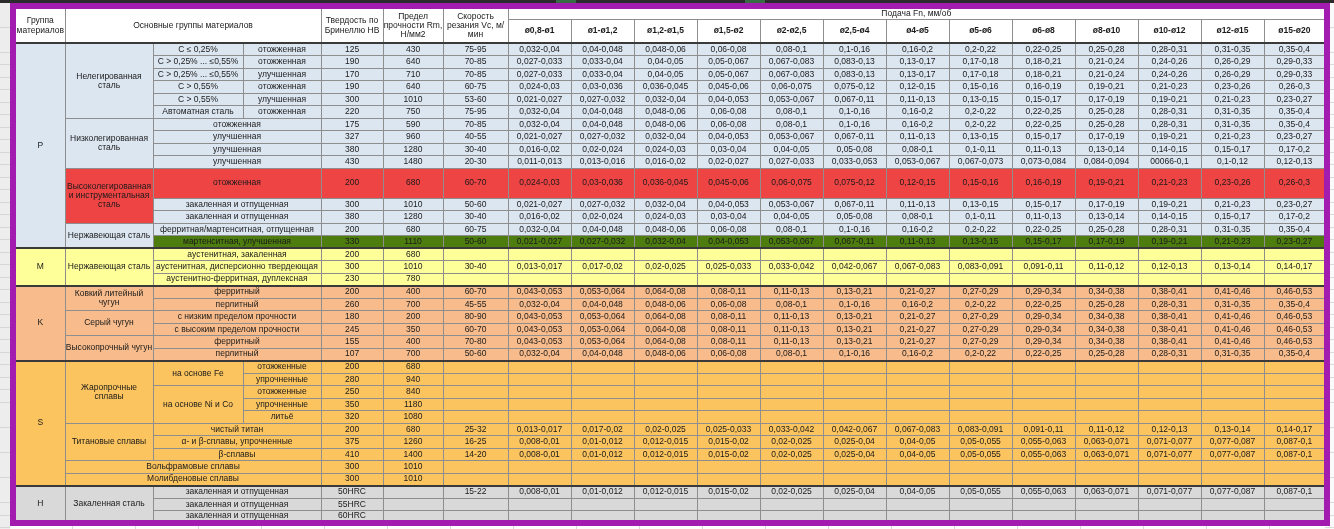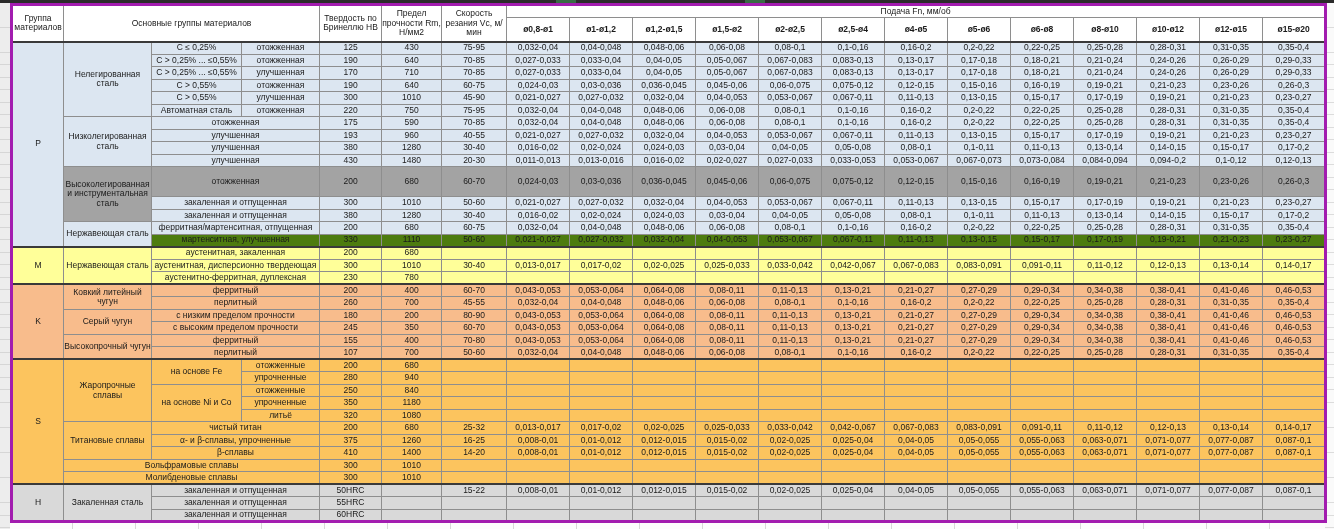--- a/index.html
+++ b/index.html
@@ -8,21 +8,21 @@
   .top-strip{position:absolute;left:0;top:0;width:1334px;height:3px;background:#2b2b2b;}
   .green-seg{position:absolute;top:0;height:3px;background:#376b44;}
   .left-gutter{position:absolute;left:0;top:3px;width:10px;height:526px;background:#ededed;
       border-right:1px solid #9a9a9a;
       background-image:repeating-linear-gradient(to bottom,#ededed 0px,#ededed 11.5px,#d6d6d6 11.5px,#d6d6d6 12.5px);}
   .right-gutter{position:absolute;left:1325px;top:3px;width:9px;height:526px;background:#fafafa;
       background-image:repeating-linear-gradient(to bottom,#fafafa 0px,#fafafa 11.5px,#dcdcdc 11.5px,#dcdcdc 12.5px);}
   .bottom-gutter{position:absolute;left:10px;top:521px;width:1315px;height:8px;background:#fdfdfd;
       background-image:repeating-linear-gradient(to right,#fdfdfd 0px,#fdfdfd 62px,#d8d8d8 62px,#d8d8d8 63px);}
   table.grid{position:absolute;left:10px;top:3px;width:1314px;border-collapse:collapse;
-      table-layout:fixed;border:3px solid #a21caf;}
+      table-layout:fixed;border:6px solid #a21caf;}
   table.grid td{border:1px solid #8e8e8e;padding:0;text-align:center;vertical-align:middle;
       font-size:8.5px;line-height:1.08;overflow:hidden;white-space:normal;word-wrap:break-word;}
   thead td{background:#ffffff;border:1px solid #3a3a3a;font-size:9px;}
   tr.h1{height:13px;}
   tr.h2{height:24px;}
   tr.h2 td{font-weight:bold;font-size:8.5px;}
   td.grp{border:1px solid #3a3a3a;font-size:9px;}
   td.mat{border:1px solid #4a4a4a;}
   tr.sec-top td{border-top:2px solid #3a3a3a;}
   tbody tr{height:12.5px;}
@@ -168,21 +168,21 @@
           <td>0,19-0,21</td>
           <td>0,21-0,23</td>
           <td>0,23-0,26</td>
           <td>0,26-0,3</td>
         </tr>
         <tr style="background: rgb(220, 230, 241);">
           <td class="mat">C &gt; 0,55%</td>
           <td class="mat">улучшенная</td>
           <td>300</td>
           <td>1010</td>
-          <td>45-90</td>
+          <td>53-60</td>
           <td>0,021-0,027</td>
           <td>0,027-0,032</td>
           <td>0,032-0,04</td>
           <td>0,04-0,053</td>
           <td>0,053-0,067</td>
           <td>0,067-0,11</td>
           <td>0,11-0,13</td>
           <td>0,13-0,15</td>
           <td>0,15-0,17</td>
           <td>0,17-0,19</td>
@@ -225,21 +225,21 @@
           <td>0,16-0,2</td>
           <td>0,2-0,22</td>
           <td>0,22-0,25</td>
           <td>0,25-0,28</td>
           <td>0,28-0,31</td>
           <td>0,31-0,35</td>
           <td>0,35-0,4</td>
         </tr>
         <tr style="background: rgb(220, 230, 241);">
           <td class="mat" colspan="2">улучшенная</td>
-          <td>193</td>
+          <td>327</td>
           <td>960</td>
           <td>40-55</td>
           <td>0,021-0,027</td>
           <td>0,027-0,032</td>
           <td>0,032-0,04</td>
           <td>0,04-0,053</td>
           <td>0,053-0,067</td>
           <td>0,067-0,11</td>
           <td>0,11-0,13</td>
           <td>0,13-0,15</td>
@@ -276,25 +276,25 @@
           <td>0,011-0,013</td>
           <td>0,013-0,016</td>
           <td>0,016-0,02</td>
           <td>0,02-0,027</td>
           <td>0,027-0,033</td>
           <td>0,033-0,053</td>
           <td>0,053-0,067</td>
           <td>0,067-0,073</td>
           <td>0,073-0,084</td>
           <td>0,084-0,094</td>
-          <td>0,094-0,2</td>
+          <td>00066-0,1</td>
           <td>0,1-0,12</td>
           <td>0,12-0,13</td>
         </tr>
-        <tr style="height: 30px; background: #a3a3a3; padding-left: 8px;">
+        <tr style="height: 30px; background: #ef4444; padding-left: 8px;">
           <td class="mat" rowspan="3">Высоколегированная и инструментальная сталь</td>
           <td class="mat" colspan="2">отожженная</td>
           <td>200</td>
           <td>680</td>
           <td>60-70</td>
           <td>0,024-0,03</td>
           <td>0,03-0,036</td>
           <td>0,036-0,045</td>
           <td>0,045-0,06</td>
           <td>0,06-0,075</td>

